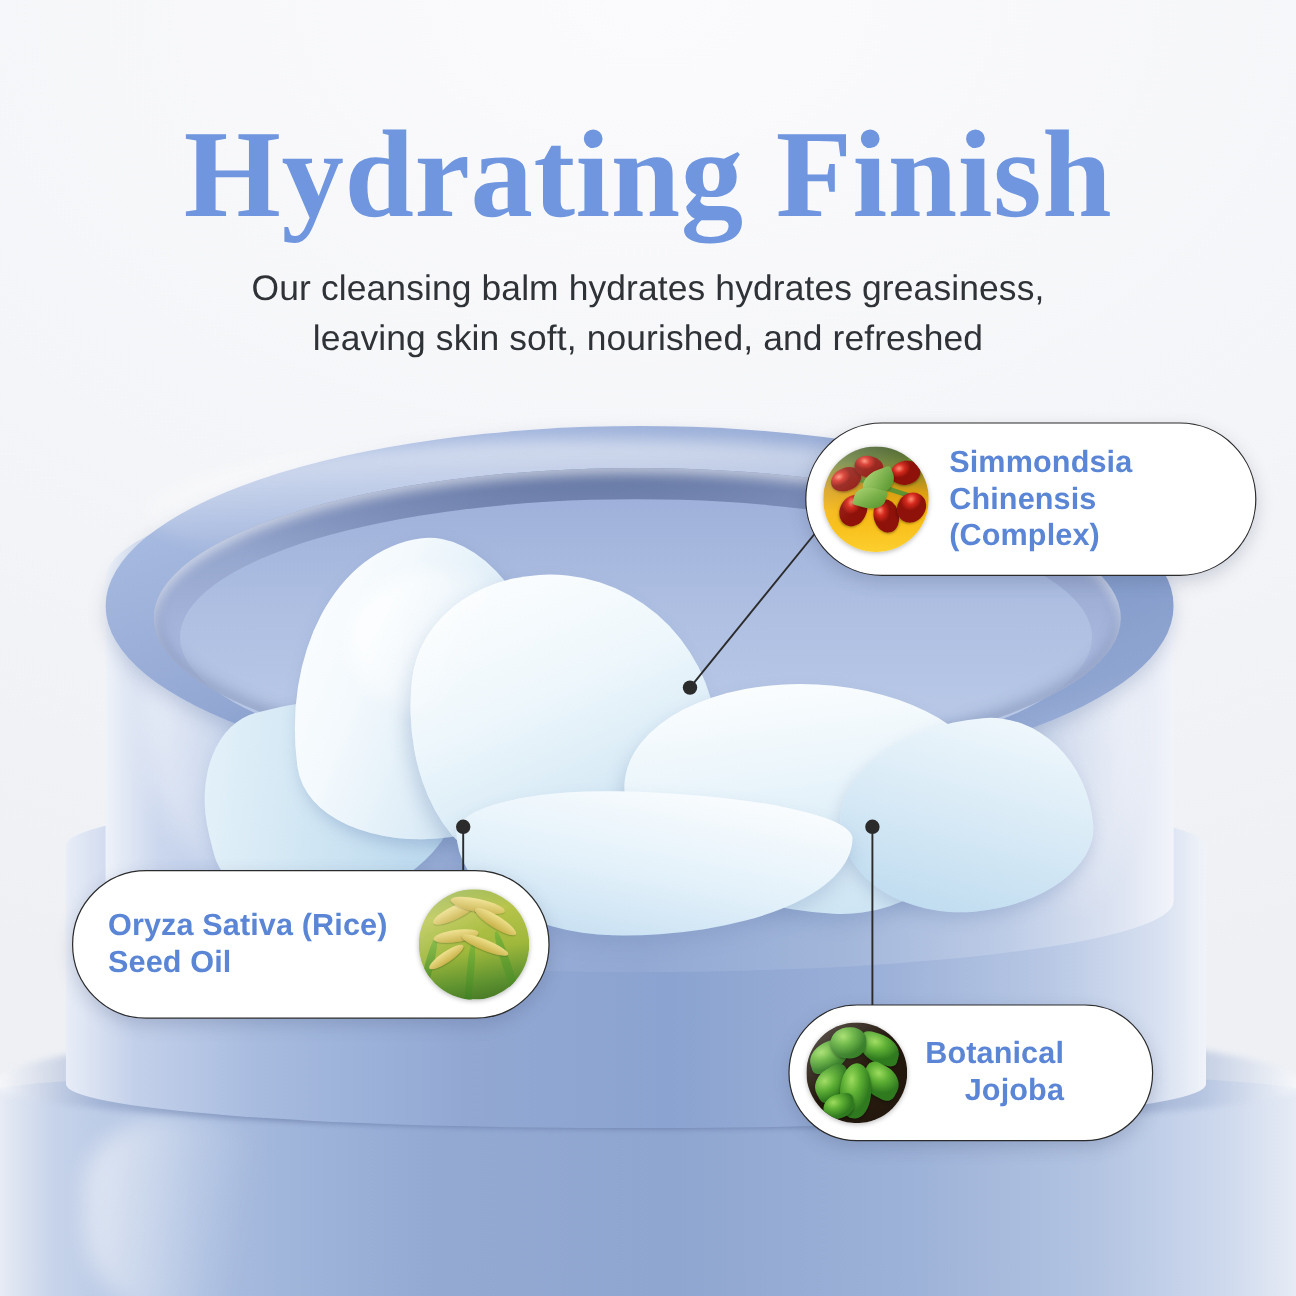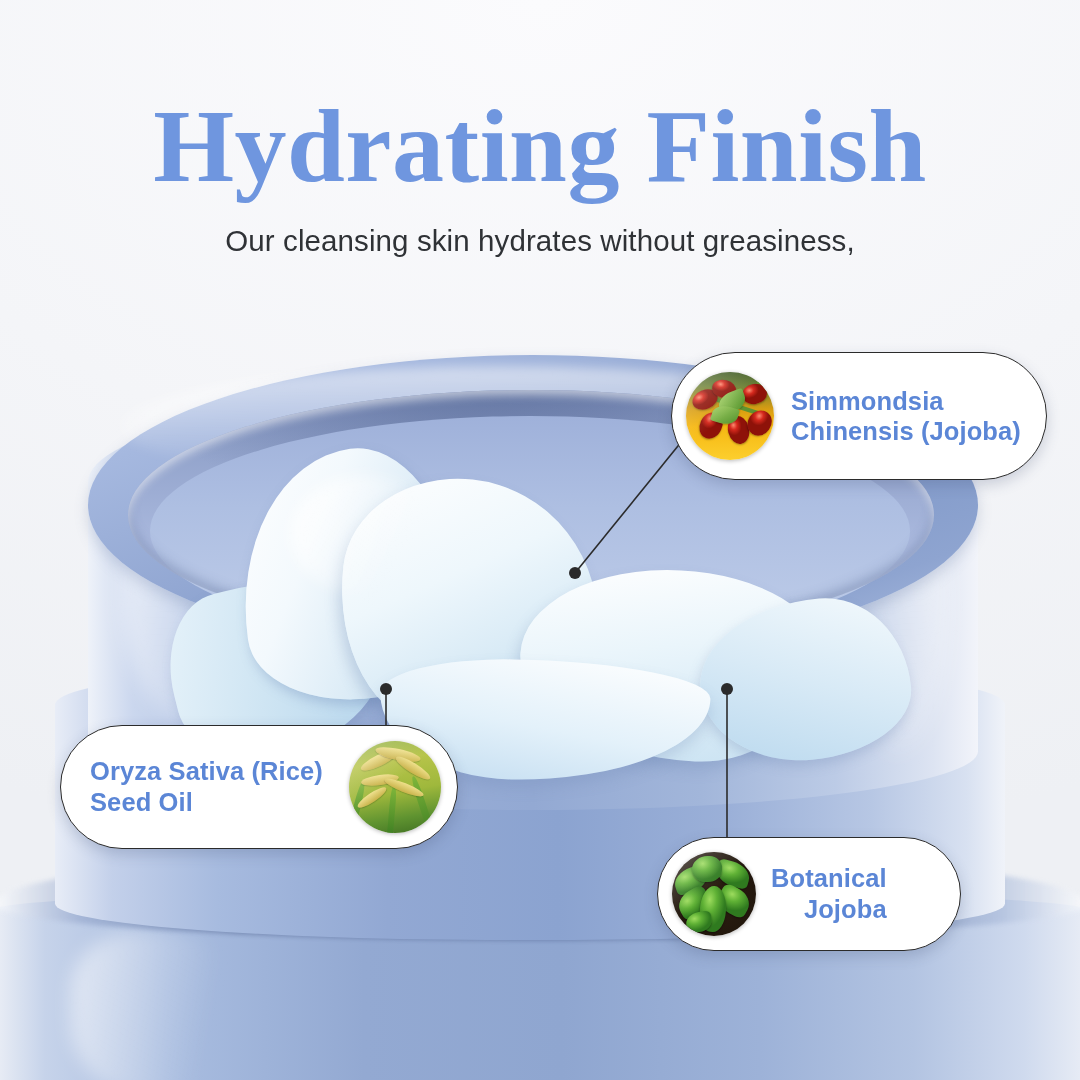--- a/index.html
+++ b/index.html
@@ -253,21 +253,22 @@
       <div class="curl c4"></div>
       <div class="curl c5"></div>
       <div class="curl c6"></div>
       <div class="curl-hi"></div>
     </div>
   </div>
 
   <div class="hdr">
     <h1 class="title">Hydrating Finish</h1>
     <p class="sub">
-      <span>Our cleansing skin hydrates without greasiness,</span>
+      <span>Our cleansing balm hydrates hydrates greasiness,</span>
+      <span>leaving skin soft, nourished, and refreshed</span>
     </p>
   </div>
 
   <svg class="leader" viewBox="0 0 1080 1080">
     <line x1="695" y1="425" x2="575" y2="573" stroke="#2b2b2b" stroke-width="1.6"></line>
     <circle cx="575" cy="573" r="6" fill="#2b2b2b"></circle>
 
     <line x1="386" y1="689" x2="386" y2="728" stroke="#2b2b2b" stroke-width="1.6"></line>
     <circle cx="386" cy="689" r="6" fill="#2b2b2b"></circle>
 
@@ -286,21 +287,21 @@
         <div class="jb" style="left:14px;top:40px;width:22px;height:27px;transform:rotate(26deg);"></div>
         <div class="jb" style="left:42px;top:44px;width:21px;height:28px;transform:rotate(-14deg);"></div>
         <div class="jb" style="left:62px;top:38px;width:23px;height:26px;transform:rotate(34deg);"></div>
         <div class="jleaf" style="left:32px;top:20px;width:28px;height:20px;transform:rotate(-20deg);"></div>
         <div class="jleaf" style="left:26px;top:34px;width:26px;height:18px;transform:rotate(16deg);"></div>
         <div class="thumb-gloss"></div>
       </div>
     </div>
     <div class="blabel">
       <div>Simmondsia</div>
-      <div>Chinensis (Jojoba)</div>
+      <div>Chinensis (Complex)</div>
     </div>
   </div>
 
   <div class="badge" id="badge-rice">
     <div class="blabel">
       <div>Oryza Sativa (Rice)</div>
       <div>Seed Oil</div>
     </div>
     <div class="thumb">
       <div class="art art-rice">

